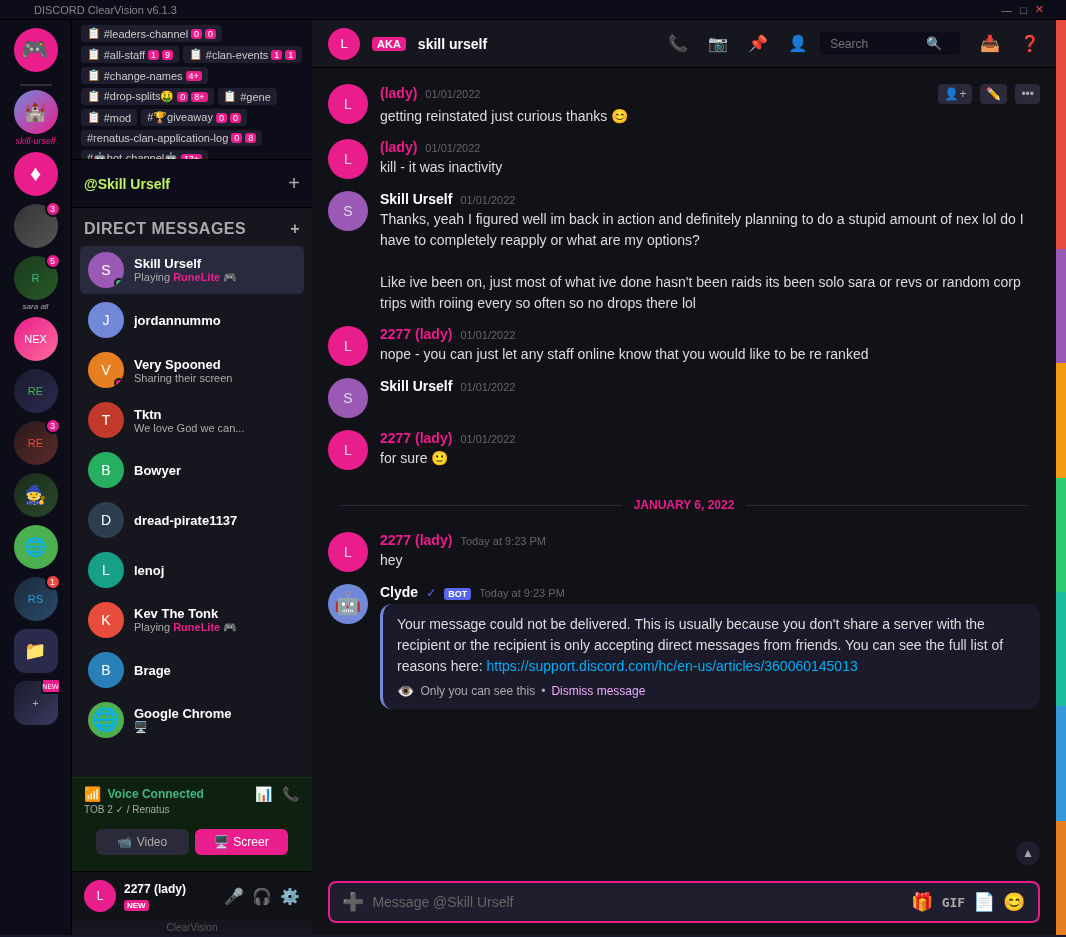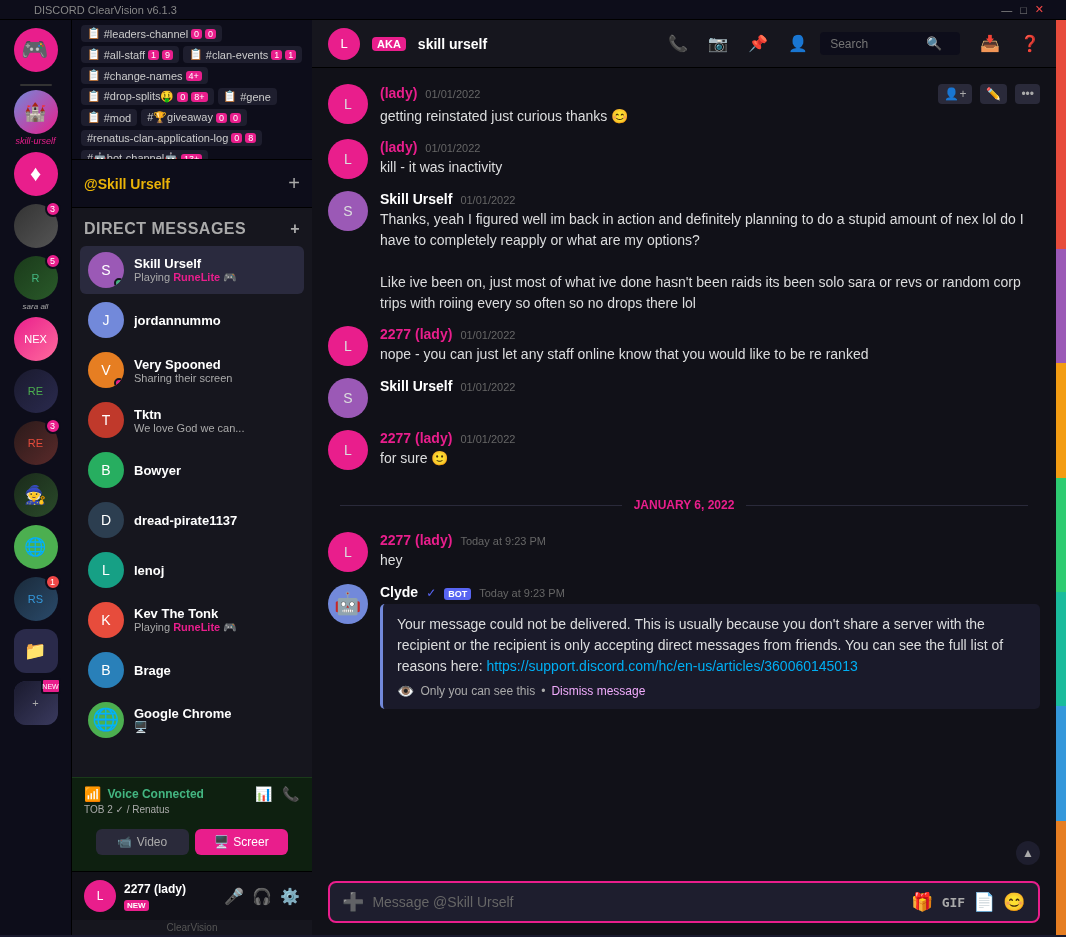--- a/index.html
+++ b/index.html
@@ -16,21 +16,21 @@
     .icon-sidebar { width: 72px; background: #0d0d1a; display: flex; flex-direction: column; align-items: center; padding-top: 8px; border-right: 1px solid #000; flex-shrink: 0; }
     .server-icon { width: 44px; height: 44px; border-radius: 50%; background: #7289da; display: flex; align-items: center; justify-content: center; margin-bottom: 8px; cursor: pointer; font-size: 20px; color: white; position: relative; }
     .server-icon.pink { background: #e91e8c; }
     .badge { position: absolute; top: -3px; right: -3px; background: #f04747; color: white; border-radius: 50%; width: 16px; height: 16px; font-size: 9px; display: flex; align-items: center; justify-content: center; border: 2px solid #0d0d1a; }
     .server-label { font-size: 9px; color: #aaa; text-align: center; margin-top: -6px; margin-bottom: 6px; font-style: italic; }
     .sidebar-divider { width: 32px; height: 2px; background: #333; border-radius: 1px; margin: 4px 0; }
 
     
     .dm-panel { width: 240px; background: #16161e; display: flex; flex-direction: column; flex-shrink: 0; }
     .dm-user-header { background: #0d0d1a; padding: 10px 12px; display: flex; align-items: center; justify-content: space-between; border-bottom: 1px solid #000; height: 48px; }
-    .dm-user-header .username { font-weight: 700; font-size: 14px; color: #eab308; }
+    .dm-user-header .username { font-weight: 700; font-size: 14px; color: #bef264; }
     .dm-add-btn { color: #aaa; font-size: 20px; cursor: pointer; }
 
     .channels-bar { padding: 4px 8px; overflow-x: auto; display: flex; flex-wrap: wrap; gap: 2px; background: #0d0d1a; border-bottom: 1px solid #000; max-height: 140px; overflow-y: auto; }
     .channel-tag { background: #1e1e2e; border-radius: 4px; padding: 2px 6px; font-size: 11px; color: #ccc; display: flex; align-items: center; gap: 3px; cursor: pointer; white-space: nowrap; margin: 1px; }
     .channel-tag .ch-badge { background: #e91e8c; color: white; border-radius: 3px; padding: 0 3px; font-size: 9px; }
 
     .dm-section-header { display: flex; align-items: center; justify-content: space-between; padding: 12px 12px 4px; font-size: 11px; font-weight: 700; color: #e91e8c; text-transform: uppercase; letter-spacing: 0.5px; }
     .dm-section-header span { color: #aaa; cursor: pointer; font-size: 16px; }
 
     .dm-list { flex: 1; overflow-y: auto; padding: 4px 8px; }
@@ -81,21 +81,21 @@
     .msg-header { display: flex; align-items: baseline; gap: 8px; margin-bottom: 2px; }
     .msg-name { font-weight: 700; color: #fff; font-size: 14px; }
     .msg-name.pink { color: #e91e8c; }
     .msg-time { font-size: 11px; color: #666; }
     .msg-text { color: #dcddde; line-height: 1.5; font-size: 14px; }
     .msg-text a { color: #00aff4; text-decoration: none; }
 
     .date-divider { display: flex; align-items: center; justify-content: center; margin: 16px 0; color: #e91e8c; font-size: 12px; font-weight: 700; }
     .date-divider::before, .date-divider::after { content: ''; flex: 1; height: 1px; background: #2a2a3a; margin: 0 12px; }
 
-    .system-msg { background: #1a1a2a; border-radius: 5px; padding: 10px 14px; margin: 4px 0; border-left: 3px solid #7289da; }
+    .system-msg { background: #1a1a2a; border-radius: 12px; padding: 10px 14px; margin: 4px 0; border-left: 3px solid #7289da; }
     .clyde-note { font-size: 12px; color: #aaa; margin-top: 6px; display: flex; align-items: center; gap: 6px; }
     .clyde-note .dismiss { color: #f0abfc; cursor: pointer; }
     .eye-icon { font-size: 14px; }
     .bot-badge { background: #5865f2; color: white; font-size: 9px; padding: 1px 4px; border-radius: 3px; font-weight: 700; }
     .verified { color: #5865f2; font-size: 12px; }
     .hover-action-btn { background: #2a2a3a; border: none; color: #aaa; border-radius: 4px; padding: 3px 6px; font-size: 12px; cursor: pointer; }
 
     
     .msg-input-bar { padding: 12px 16px; background: #111118; flex-shrink: 0; }
     .msg-input-wrap { background: #1e1e2e; border-radius: 8px; border: 2px solid #e91e8c; display: flex; align-items: center; padding: 8px 12px; gap: 8px; }

